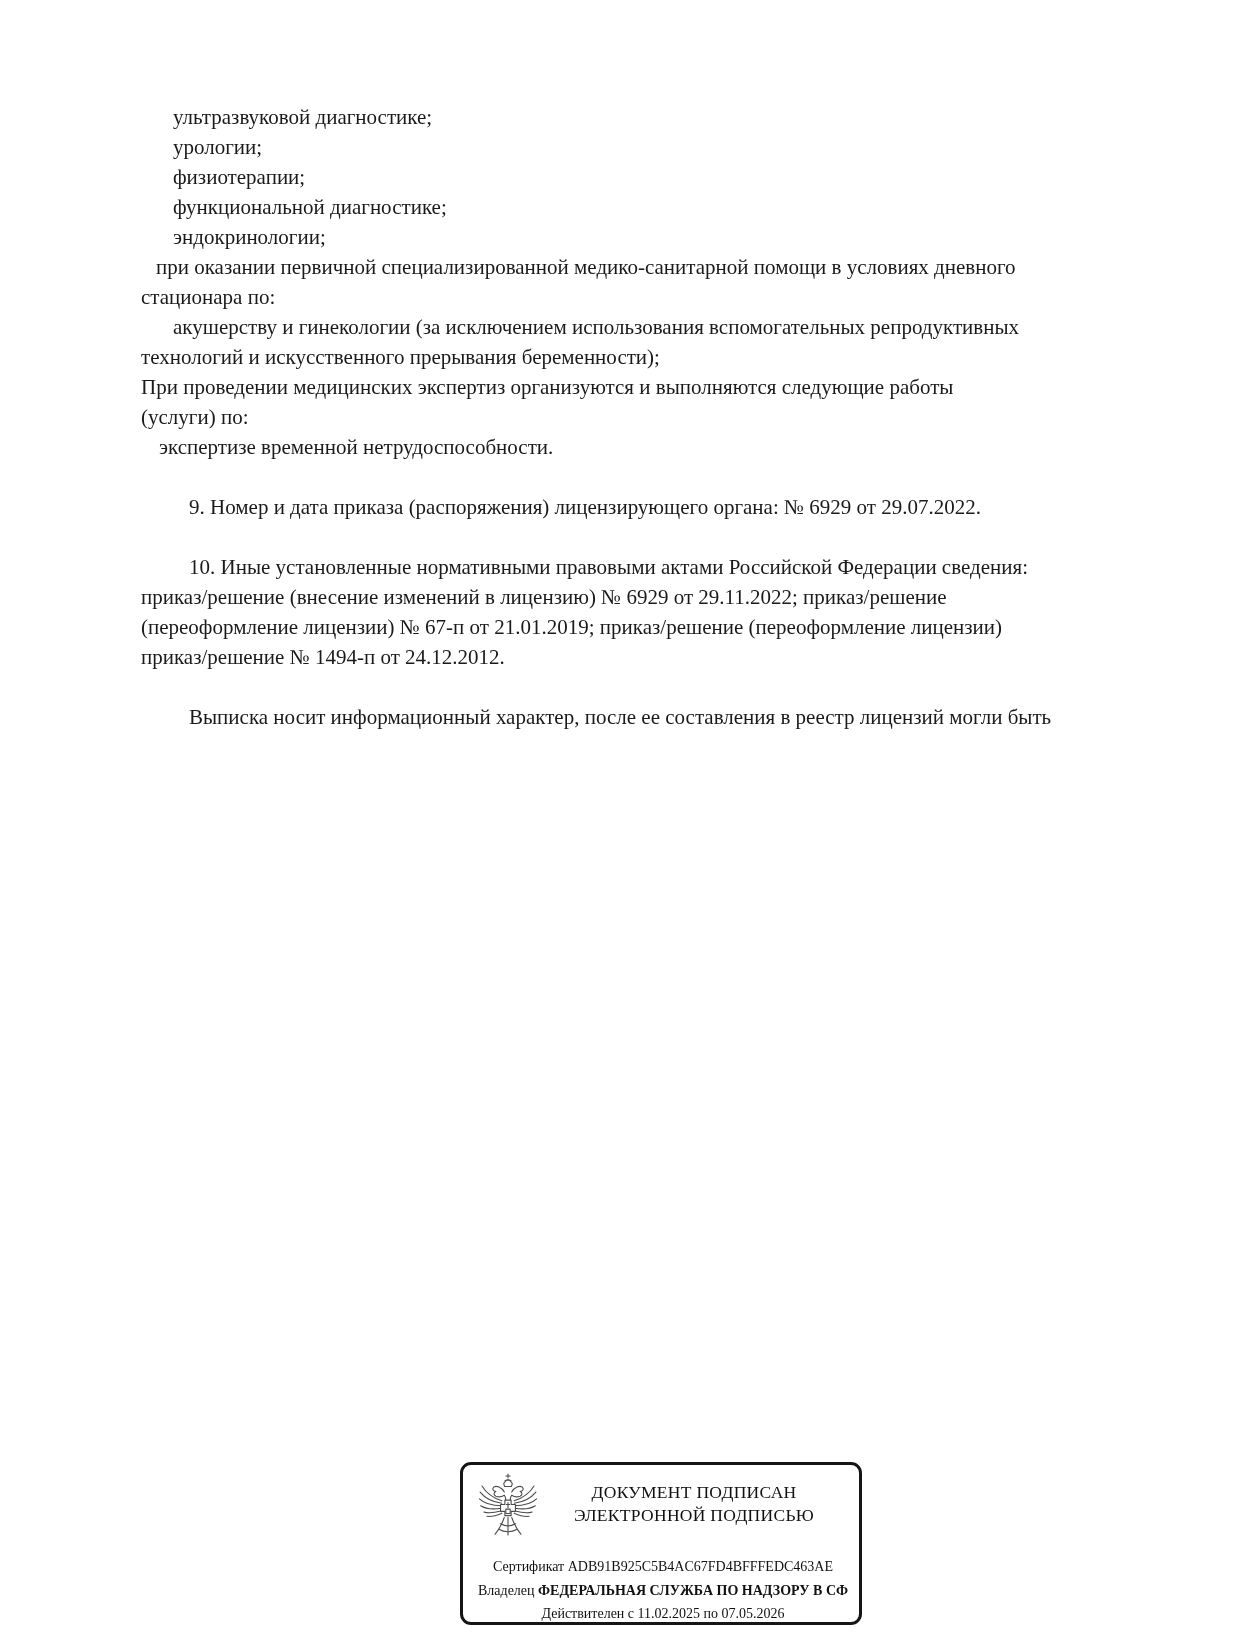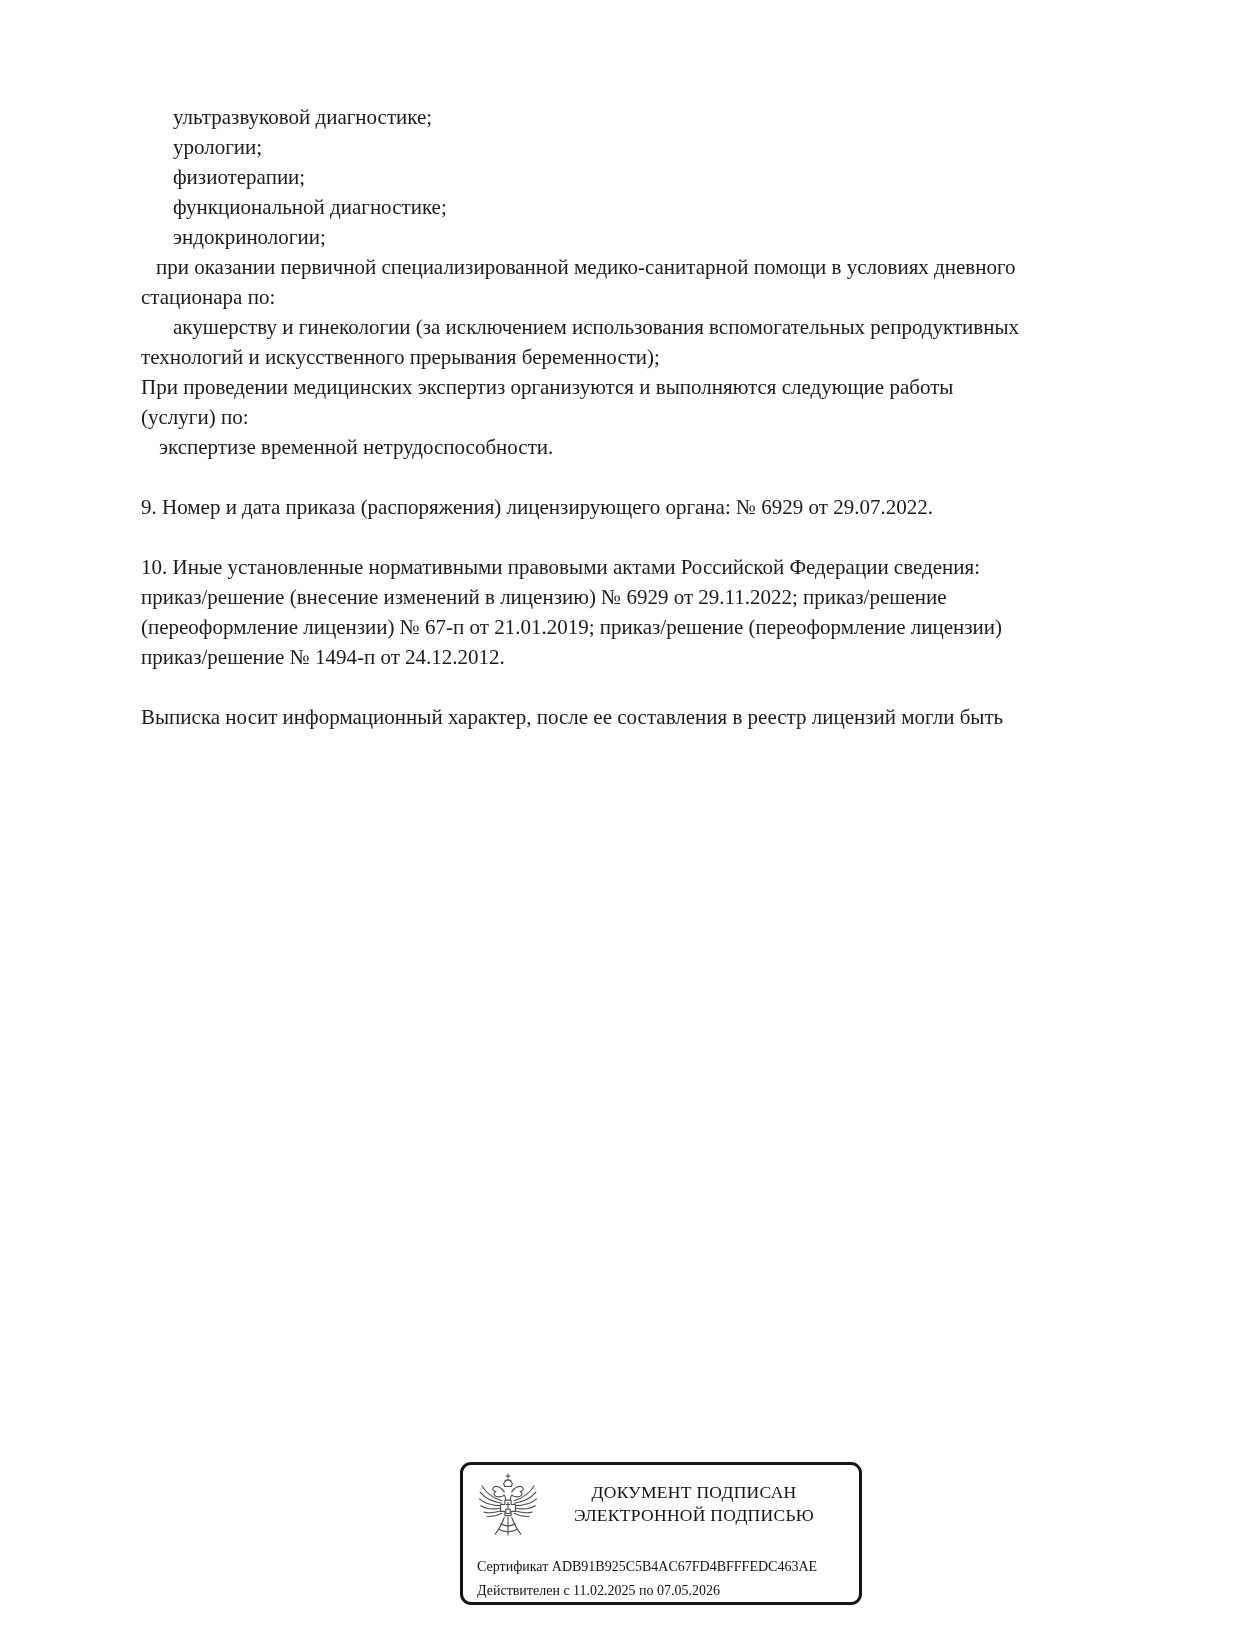--- a/index.html
+++ b/index.html
@@ -18,28 +18,28 @@
     left: 141px;
     top: 102px;
     width: 990px;
     font-size: 21px;
     line-height: 30px;
   }
   .line { white-space: nowrap; }
   .ind-list { padding-left: 32px; }
   .ind-sm { padding-left: 15px; }
   .ind-md { padding-left: 18px; }
-  .gap { margin-top: 30px; }
+  .gap { margin-top: 30px; margin-left: 48px; }
 
   .stamp {
     position: absolute;
     left: 460px;
     top: 1462px;
     width: 402px;
-    height: 143px;
+    height: 163px;
     border: 3px solid #151515;
     border-radius: 11px;
     background: #ffffff;
     padding: 0 10px 0 12px;
     overflow: hidden;
   }
   .stamp-top { display: flex; align-items: flex-start; }
   .emblem { width: 62px; height: 76px; margin: 4px 0 0 2px; flex: 0 0 auto; }
   .stamp-title {
     flex: 1;
@@ -49,21 +49,21 @@
     line-height: 23px;
     letter-spacing: 0.3px;
     color: #111;
   }
   .stamp-details {
     margin: 10px 0 0 2px;
     font-size: 14px;
     line-height: 23.5px;
     color: #111;
   }
-  .stamp-line { white-space: nowrap; overflow: hidden; }
+  .stamp-line { white-space: nowrap; overflow: hidden; text-align: center; }
   .stamp-line .bold { font-weight: bold; }
 </style>
 </head>
 <body>
 
 <div class="page">
 
   <div class="doc-text">
     <div class="line ind-list">ультразвуковой диагностике;</div>
     <div class="line ind-list">урологии;</div>
@@ -134,17 +134,21 @@
       <div class="stamp-title">
         <div>ДОКУМЕНТ ПОДПИСАН</div>
         <div>ЭЛЕКТРОННОЙ ПОДПИСЬЮ</div>
       </div>
     </div>
     <div class="stamp-details">
       <div class="stamp-line">
         <span>Сертификат</span>
         <span>ADB91B925C5B4AC67FD4BFFFEDC463AE</span>
       </div>
+      <div class="stamp-line">
+        <span>Владелец</span>
+        <span class="bold">ФЕДЕРАЛЬНАЯ СЛУЖБА ПО НАДЗОРУ В СФ</span>
+      </div>
       <div class="stamp-line">Действителен с 11.02.2025 по 07.05.2026</div>
     </div>
   </div>
 
 </div>
 
 </body></html>

